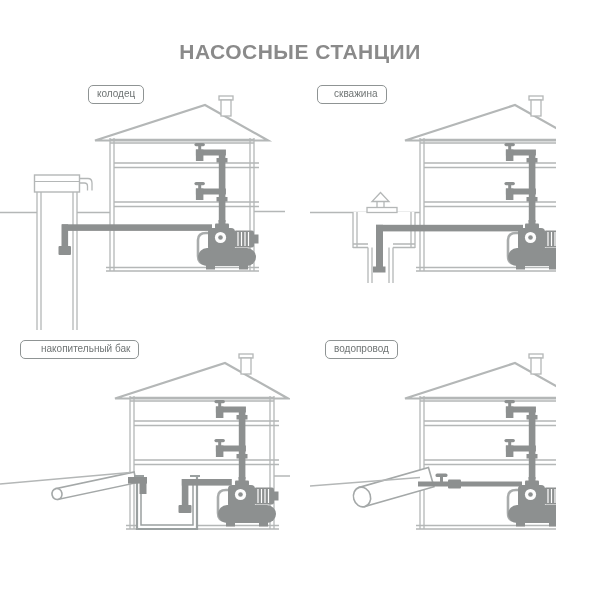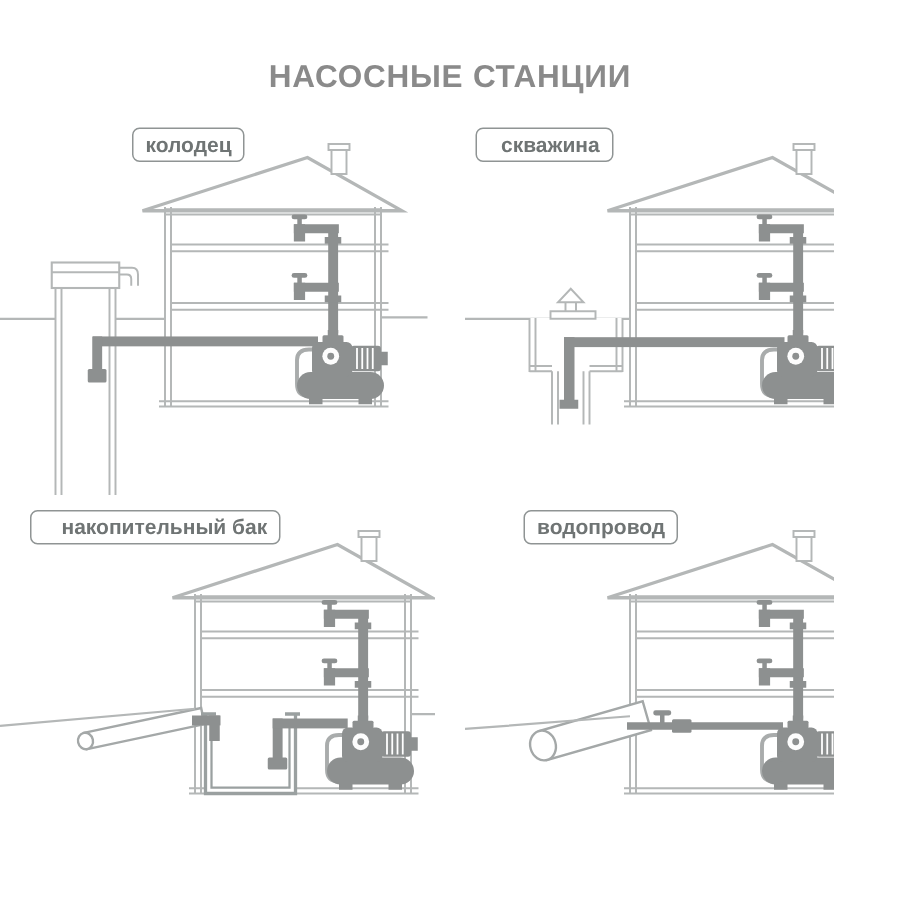--- a/index.html
+++ b/index.html
@@ -1,26 +1,26 @@
 <!DOCTYPE html>
 <html><head>
 <meta charset="utf-8">
 <style>
   html,body{margin:0;padding:0;background:#fff;}
   .stage{position:relative;width:556px;height:600px;background:#fff;overflow:hidden;
          font-family:"Liberation Sans",sans-serif;}
   .title{position:absolute;top:40px;left:0;width:600px;text-align:center;
          font-size:21px;font-weight:bold;color:#8a8a8a;letter-spacing:.5px;}
   .tag{position:absolute;background:#fff;border:1.5px solid #8f9494;border-radius:5px;
-       padding:2px 8px 3px 8px;font-size:14px;font-weight:bold;color:#6f7474;
+       padding:2px 8px 3px 8px;font-size:10px;font-weight:normal;color:#6f7474;
        white-space:nowrap;line-height:1.15;}
   .tag1{left:88px;top:85px;}
   .tag2{left:317px;top:85px;padding-left:16px;}
   .tag3{left:20px;top:340px;padding-left:20px;}
-  .tag4{left:325px;top:340px;margin-left:24px;}
+  .tag4{left:325px;top:340px;}
   svg.panel{position:absolute;width:290px;height:245px;}
   .p1{left:0;top:95px;} .p2{left:310px;top:95px;}
   .p3{left:0;top:353px;} .p4{left:310px;top:353px;}
 </style>
 </head>
 <body>
 
 <div class="stage">
 
   <div class="title">НАСОСНЫЕ СТАНЦИИ</div>

